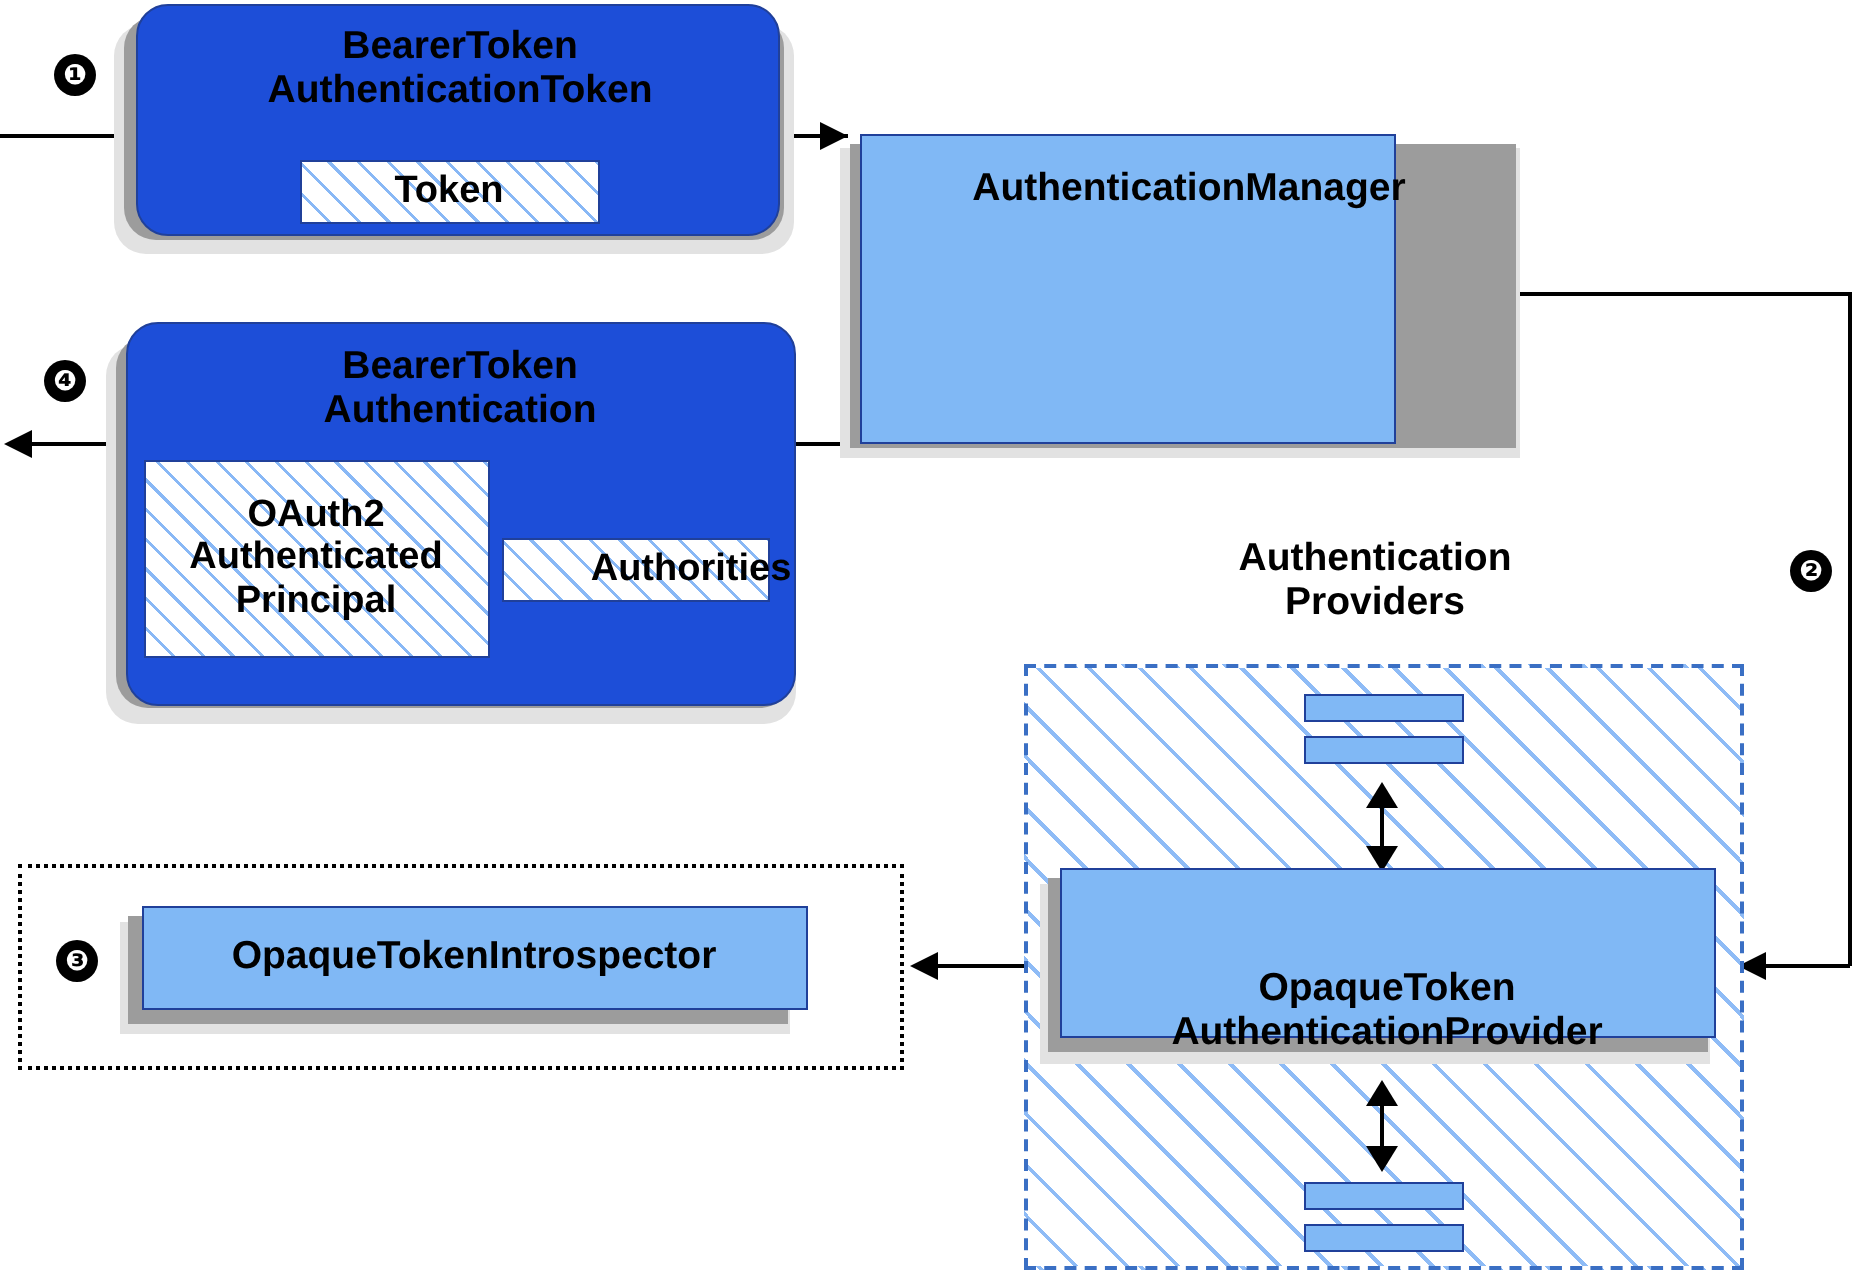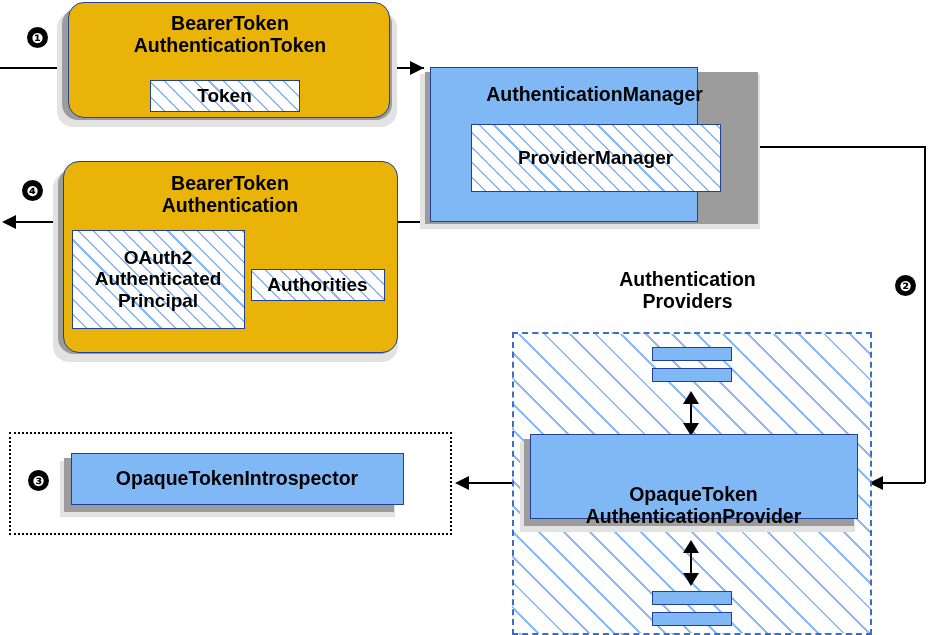--- a/index.html
+++ b/index.html
@@ -4,21 +4,21 @@
 <style>
   html,body{margin:0;padding:0;background:#ffffff;}
   body{font-family:"Liberation Sans",sans-serif;}
   #canvas{position:relative;width:932px;height:635px;background:#fff;overflow:hidden;}
 
   
   .abs{position:absolute;box-sizing:border-box;}
 
   
   .rbox{
-    background:#eab308;
+    background:#1d4ed8;
     border:1.5px solid #20409A;
     border-radius:16px;
   }
   .rbox-sh1{background:#9c9c9c;border-radius:16px;}
   .rbox-sh2{background:#e2e2e2;border-radius:16px;}
 
   
   .sbox{background:#80B8F5;border:1.5px solid #20409A;}
   .sbox-sh1{background:#9c9c9c;}
   .sbox-sh2{background:#e2e2e2;}
@@ -106,37 +106,34 @@
 AuthenticationToken</div>
     <div class="abs hbox" style="left:81px;top:77px;width:150px;height:32px;">
       <div class="lbl t19" style="left:0;top:0;width:147px;height:29px;">Token</div>
     </div>
   </div>
 
   <div class="abs sbox-sh2" style="left:420px;top:74px;width:340px;height:155px;"></div>
   <div class="abs sbox-sh1" style="left:425px;top:72px;width:333px;height:152px;"></div>
   <div class="abs sbox" style="left:430px;top:67px;width:268px;height:155px;">
     <div class="lbl t20" style="left:0;top:13px;width:327px;height:27px;">AuthenticationManager</div>
-    <div class="abs hbox" style="left:40px;top:56px;width:250px;height:68px;">
-      <div class="lbl t19" style="left:0;top:0;width:247px;height:65px;">ProviderManager</div>
-    </div>
   </div>
 
   <div class="abs rbox-sh2" style="left:53px;top:172px;width:345px;height:190px;"></div>
   <div class="abs rbox-sh1" style="left:58px;top:168px;width:338px;height:186px;"></div>
   <div class="abs rbox" style="left:63px;top:161px;width:335px;height:192px;">
     <div class="lbl t20" style="left:0;top:7px;width:332px;height:52px;">BearerToken
 Authentication</div>
     <div class="abs hbox" style="left:8px;top:68px;width:173px;height:99px;">
       <div class="lbl t19" style="left:0;top:0;width:170px;height:96px;">OAuth2
 Authenticated
 Principal</div>
     </div>
     <div class="abs hbox" style="left:187px;top:107px;width:134px;height:32px;">
-      <div class="lbl t19" style="left:0;top:0;width:131px;height:29px;">Authorities</div>
+      <div class="lbl t19" style="left:0;top:0;width:131px;height:29px;padding-left:28px;">Authorities</div>
     </div>
   </div>
 
   <div class="lbl t20" style="left:605px;top:268px;width:165px;height:46px;">Authentication
 Providers</div>
 
   <div class="abs dotbox-blue" style="left:512px;top:332px;width:360px;height:303px;"></div>
 
   <div class="abs sbox" style="left:652px;top:347px;width:80px;height:14px;"></div>
   <div class="abs sbox" style="left:652px;top:368px;width:80px;height:14px;"></div>

